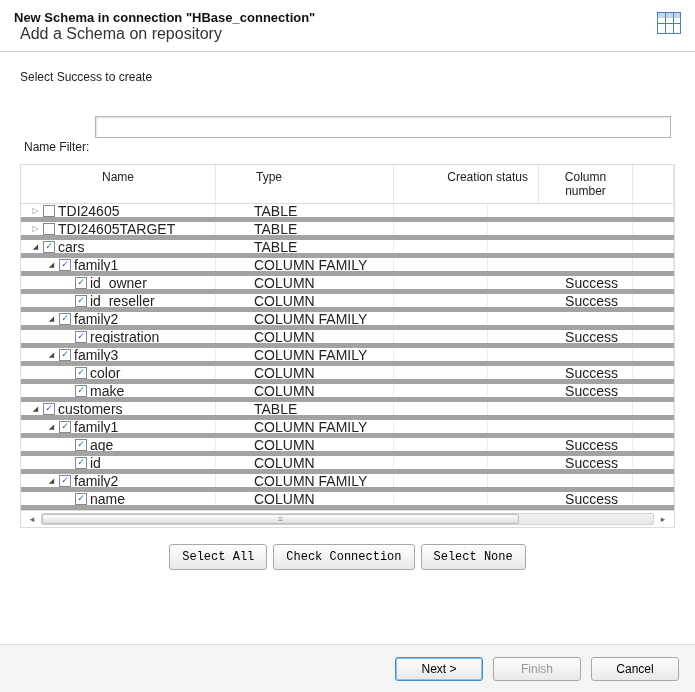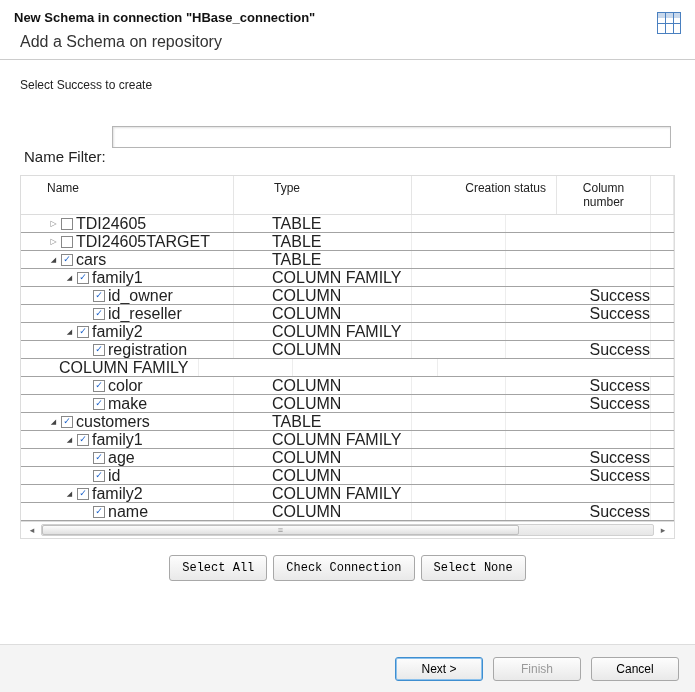--- a/index.html
+++ b/index.html
@@ -1,46 +1,46 @@
 <!DOCTYPE html>
 <html><head>
 <meta charset="utf-8">
 <style>
   * { box-sizing: border-box; margin: 0; padding: 0; }
   body { font-family: "Segoe UI", Tahoma, sans-serif; font-size: 12px; color: #222; background: #fff; width: 695px; height: 692px; overflow: hidden; position: relative; }
   .header { padding: 10px 14px 8px 14px; border-bottom: 1px solid #ccc; background: #fff; display: flex; align-items: flex-start; }
   .header-text { flex: 1; }
-  .header-title { font-size: 13px; font-weight: bold; color: #111; margin-bottom: 8px; }
+  .header-title { font-size: 13px; font-weight: bold; color: #111; margin-bottom: 0; }
   .header-sub { font-size: 16px; color: #333; padding-left: 6px; }
   .header-icon { width: 24px; height: 22px; border: 1px solid #4a80c0; background: #fff; position: relative; margin-top: 2px; }
   .header-icon::before { content:""; position:absolute; left:0; right:0; top:50%; border-top:1px solid #4a80c0; }
   .header-icon::after { content:""; position:absolute; top:0; bottom:0; left:33%; border-left:1px solid #4a80c0; }
   .header-icon .v2 { position:absolute; top:0; bottom:0; left:66%; border-left:1px solid #4a80c0; }
   .header-icon .top { position:absolute; left:0; right:0; top:0; height:5px; background:#c8d8ec; }
 
   .content { padding: 18px 20px 20px 20px; }
   .section-label { font-size: 12px; margin-bottom: 16px; }
   .filter-row { display: flex; align-items: center; margin: 0 4px 10px 4px; }
-  .filter-label { font-size: 15px; margin-right: 6px; white-space: nowrap; margin-top: 40px; }
+  .filter-label { font-size: 12px; margin-right: 6px; white-space: nowrap; margin-top: 40px; }
   .filter-input { flex: 1; height: 22px; border: 1px solid #b5b5b5; box-shadow: inset 1px 1px 2px rgba(0,0,0,0.12); padding: 2px 4px; font-size: 12px; }
 
   .grid-wrap { border: 1px solid #dcdcdc; margin-top: 6px; }
   .grid-header { display: flex; background: #fff; border-bottom: 1px solid #dcdcdc; }
   .gh { padding: 5px 8px; font-size: 12px; border-right: 1px solid #e5e5e5; }
-  .col-name { width: 195px; text-align: left; margin-left: 18px; }
+  .col-name { width: 195px; text-align: center; }
   .col-type { width: 146px; text-align: left; margin-left: 32px; }
   .col-colnum { width: 94px; text-align: center; }
   .col-status { width: 145px; text-align: right; padding-right: 10px; }
   .col-spacer { flex:1; }
 
   .grid-body { }
-  .row { display: flex; align-items: center; border-bottom: 1px solid #a3a3a3; height: 18px; font-size: 16px; }
+  .row { display: flex; align-items: center; border-bottom: 5px solid #a3a3a3; height: 18px; font-size: 14px; }
   .cell { border-right: 1px solid #ededed; padding: 0 6px; height:100%; display:flex; align-items:center; overflow:hidden; white-space:nowrap; }
   .cell.col-colnum { justify-content:center; }
-  .cell.col-status { justify-content:flex-end; padding-right:0; }
+  .cell.col-status { justify-content:flex-end; padding-right:14px; }
   .namecell { display:flex; align-items:center; gap:3px; }
   .arrow { width:9px; height:9px; display:inline-flex; align-items:center; justify-content:center; cursor:pointer; color:#555; font-size:9px; line-height:9px;}
   .arrow.closed::before { content:"▷"; color:#888; font-size:8px;}
   .arrow.open::before { content:"◢"; color:#444; font-size:7px;}
   .arrow.none { visibility:hidden; }
   .chk { width:12px; height:12px; border:1px solid #888; background:#fff; display:inline-flex; align-items:center; justify-content:center; font-size:9px; line-height:9px; color:#1a60c8; cursor:pointer;}
   .chk.checked::before { content:"✓"; }
   .ind0 { padding-left: 4px; }
   .ind1 { padding-left: 20px; }
   .ind2 { padding-left: 36px; }
@@ -187,20 +187,27 @@
               <span class="chk checked"></span>
               <span>registration</span>
             </span>
           </div>
           <div class="cell col-type">COLUMN</div>
           <div class="cell col-colnum"></div>
           <div class="cell col-status">Success</div>
           <div class="cell col-spacer"></div>
         </div>
         <div class="row">
+          <div class="cell col-name">
+            <span class="namecell ind1">
+              <span class="arrow open"></span>
+              <span class="chk checked"></span>
+              <span>family3</span>
+            </span>
+          </div>
           <div class="cell col-type">COLUMN FAMILY</div>
           <div class="cell col-colnum"></div>
           <div class="cell col-status"></div>
           <div class="cell col-spacer"></div>
         </div>
         <div class="row">
           <div class="cell col-name">
             <span class="namecell ind2">
               <span class="arrow none"></span>
               <span class="chk checked"></span>

